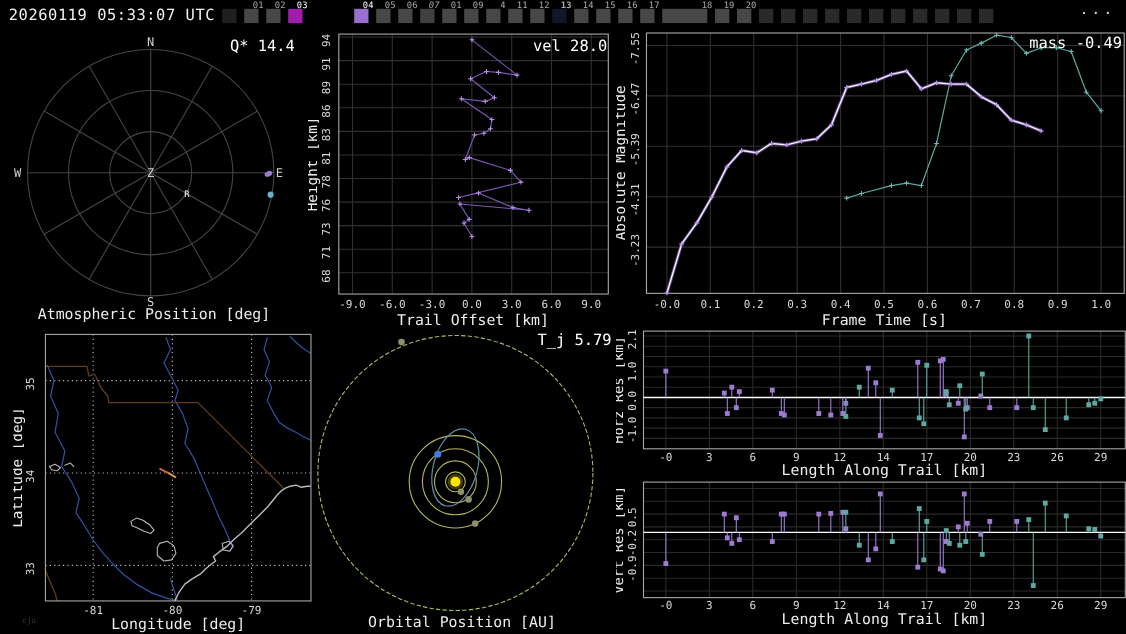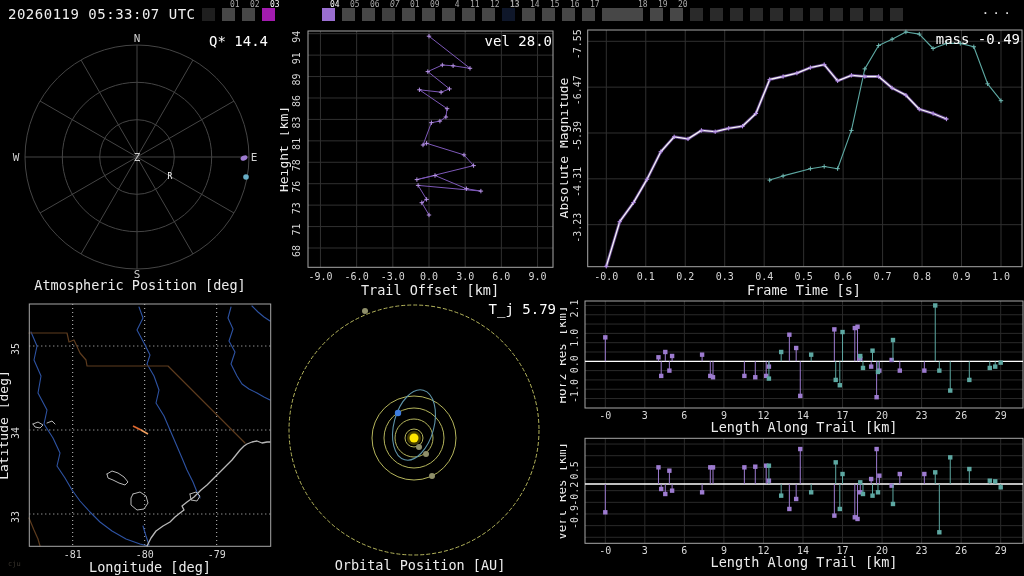--- a/index.html
+++ b/index.html
@@ -212,21 +212,21 @@
           <text x="21" y="16.3" fill="#d8d8d8" font-size="10" text-anchor="middle" transform="rotate(-90 21 16.3)">-7.55</text>
           <text x="21" y="62.146" fill="#d8d8d8" font-size="10" text-anchor="middle" transform="rotate(-90 21 62.146)">-6.47</text>
           <text x="21" y="107.992" fill="#d8d8d8" font-size="10" text-anchor="middle" transform="rotate(-90 21 107.992)">-5.39</text>
           <text x="21" y="153.83800000000002" fill="#d8d8d8" font-size="10" text-anchor="middle" transform="rotate(-90 21 153.83800000000002)">-4.31</text>
           <text x="21" y="199.68400000000003" fill="#d8d8d8" font-size="10" text-anchor="middle" transform="rotate(-90 21 199.68400000000003)">-3.23</text>
           <text x="8" y="120" fill="#ececec" font-size="13" text-anchor="middle" transform="rotate(-90 8 120)">Absolute Magnitude</text>
           <text x="244" y="267" fill="#ececec" font-size="13.5" text-anchor="middle">Frame Time [s]</text>
           <text x="460" y="16" fill="#ffffff" font-size="14" text-anchor="end">mass -0.49</text>
         </svg>
       </figure>
-    <figure class="panel" id="p-map" style="left:0;top:298px">
+    <figure class="panel" id="p-map" style="left:12px;top:298px">
         <svg width="280" height="278" viewBox="0 0 280 278">
           <line x1="72.69999999999999" y1="6" x2="72.69999999999999" y2="248.3" stroke="#c8c8c8" stroke-width="1" stroke-dasharray="1 3"></line>
           <line x1="144.7" y1="6" x2="144.7" y2="248.3" stroke="#c8c8c8" stroke-width="1" stroke-dasharray="1 3"></line>
           <line x1="216.7" y1="6" x2="216.7" y2="248.3" stroke="#c8c8c8" stroke-width="1" stroke-dasharray="1 3"></line>
           <line x1="29.3" y1="48" x2="270.7" y2="48" stroke="#c8c8c8" stroke-width="1" stroke-dasharray="1 3"></line>
           <line x1="29.3" y1="132" x2="270.7" y2="132" stroke="#c8c8c8" stroke-width="1" stroke-dasharray="1 3"></line>
           <line x1="29.3" y1="216" x2="270.7" y2="216" stroke="#c8c8c8" stroke-width="1" stroke-dasharray="1 3"></line>
           <polyline points="31.0,34.0 37.0,48.0 34.0,62.0 41.0,78.0 38.0,95.0 47.0,112.0 44.0,126.0 53.0,140.0 60.0,155.0 57.0,168.0 65.0,180.0 72.0,192.0 80.0,203.0 90.0,214.0 100.0,224.0 112.0,233.0 126.0,241.0 140.0,246.0 148.0,248.0" fill="none" stroke="#2e53a3" stroke-width="1.1" stroke-linejoin="round" stroke-linecap="round"></polyline>
           <polyline points="139.0,9.0 143.0,20.0 137.0,32.0 144.0,45.0 150.0,57.0 147.0,66.0 154.0,78.0 159.0,92.0 156.0,105.0 164.0,118.0 170.0,132.0 176.0,146.0 182.0,160.0 187.0,172.0 193.0,184.0 197.0,194.0 200.0,200.0" fill="none" stroke="#2e53a3" stroke-width="1.1" stroke-linejoin="round" stroke-linecap="round"></polyline>
           <polyline points="231.0,9.0 228.0,20.0 233.0,31.0 229.0,43.0 235.0,54.0 231.0,66.0 237.0,78.0 242.0,86.0 249.0,91.0 257.0,95.0 264.0,99.0 270.0,102.0" fill="none" stroke="#2e53a3" stroke-width="1.1" stroke-linejoin="round" stroke-linecap="round"></polyline>

